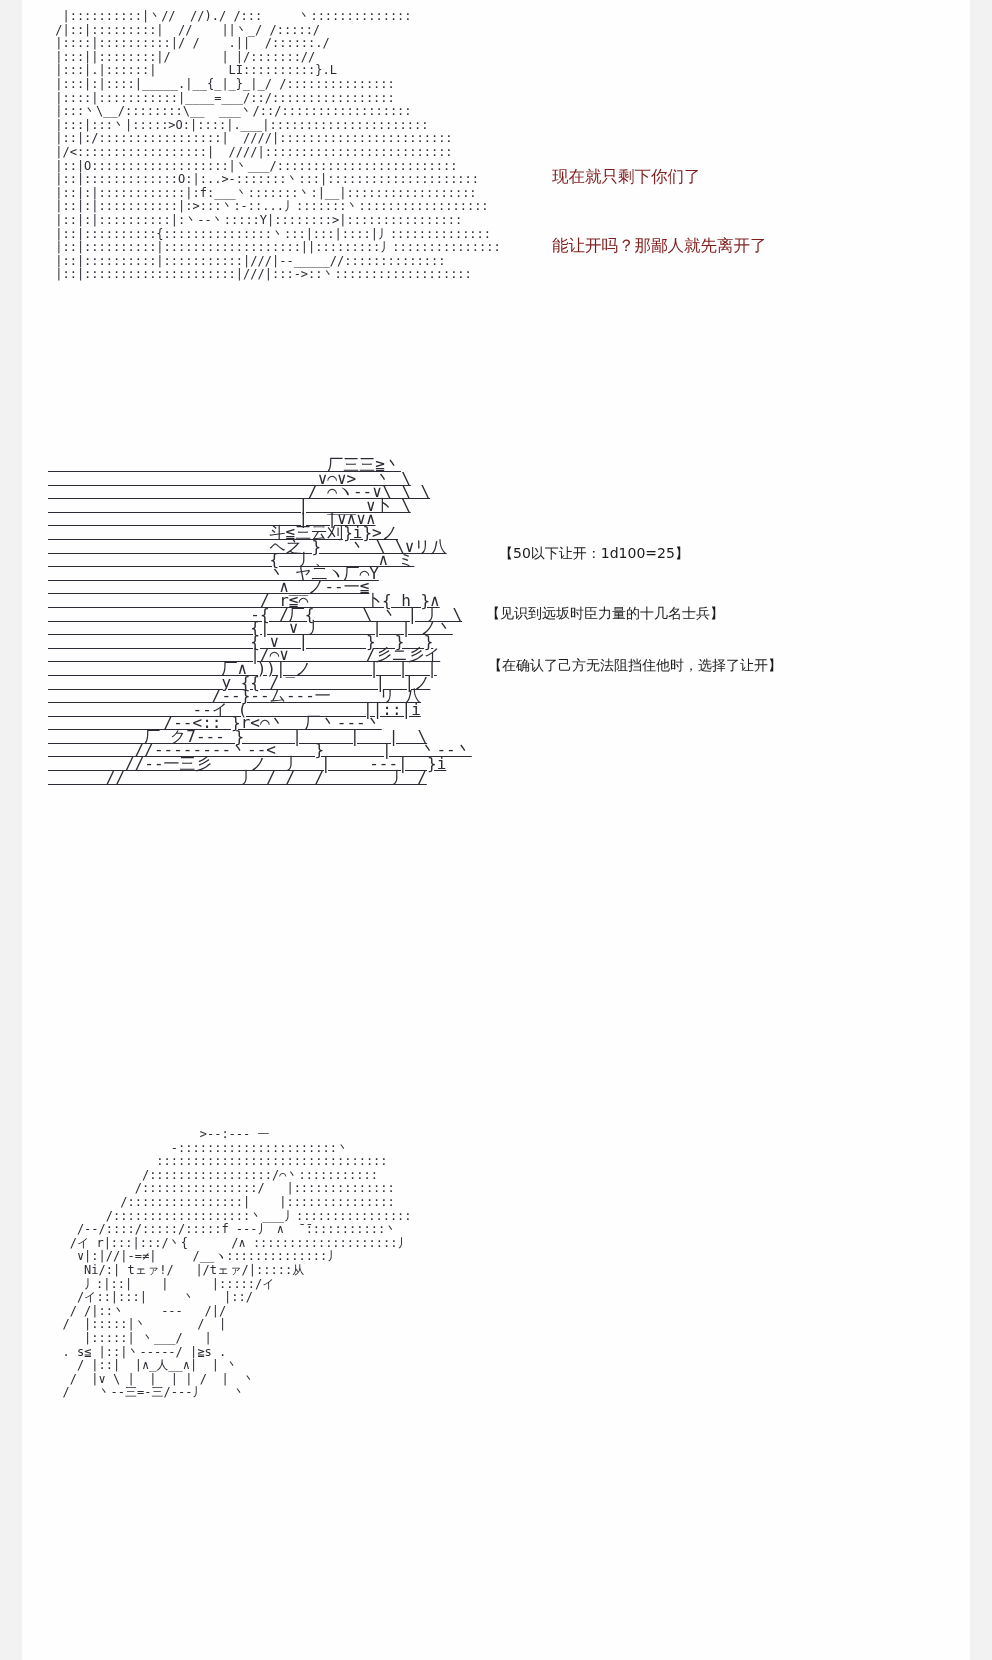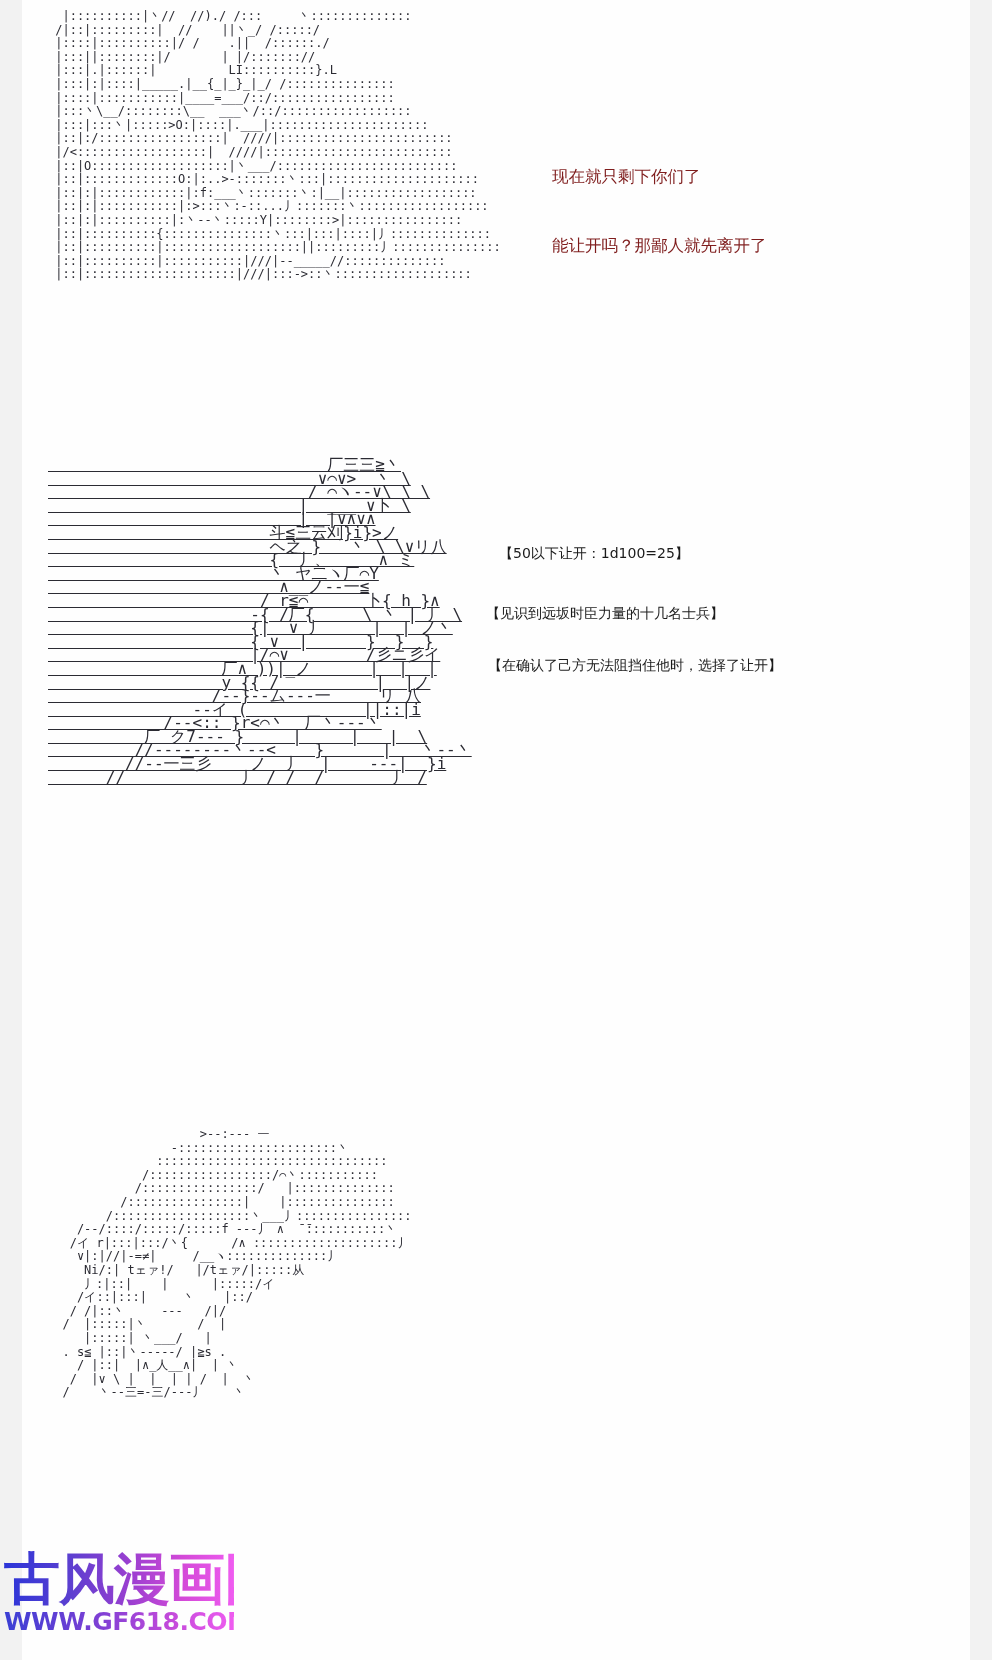--- a/index.html
+++ b/index.html
@@ -186,17 +186,13 @@
   /  |:::::|丶       /  |
      |:::::| 丶___/   |
   . s≦ |::|丶-----/ |≧s .
     / |::|  |∧_人__∧|  | 丶
    /  |∨ \ |  |  | | /  |  丶
   /    丶--三=-三/---丿    丶</div>
 
 
   </div>
 
-  <div id="watermark">
-    <div id="wm-main">古风漫画网</div>
-    <div id="wm-url">WWW.GF618.COM</div>
-  </div>
 </div>
 
 </body></html>

